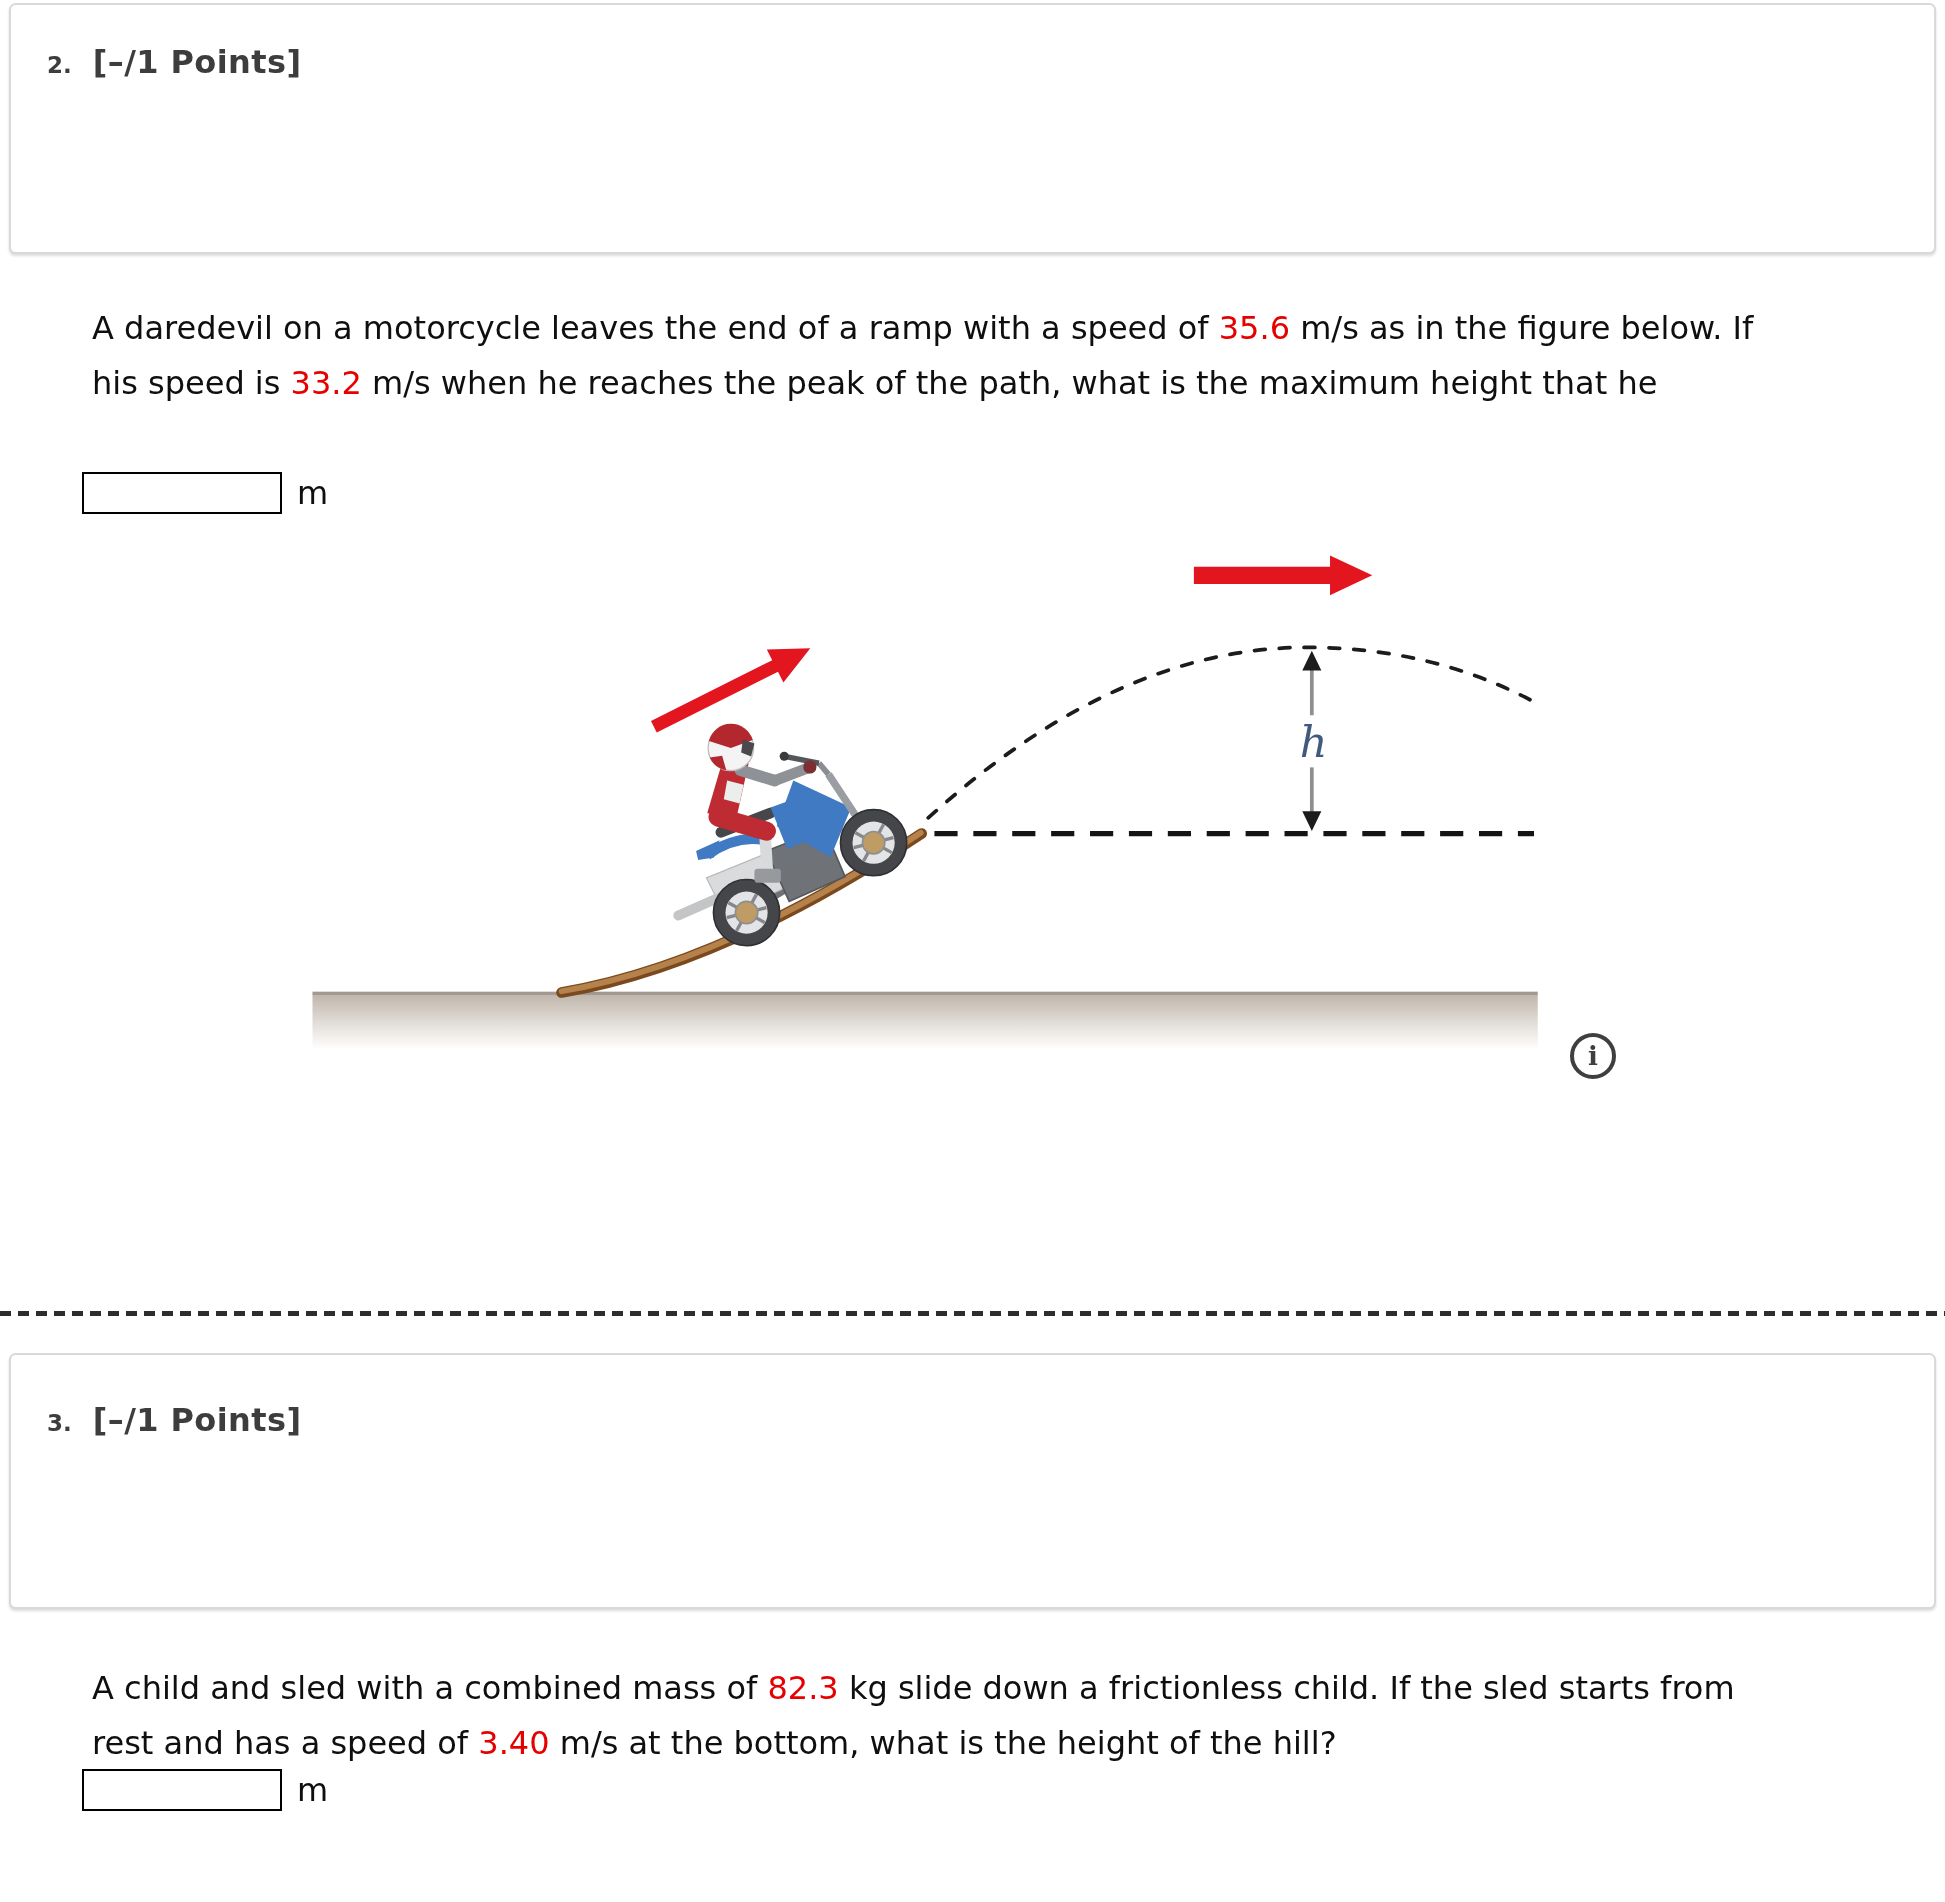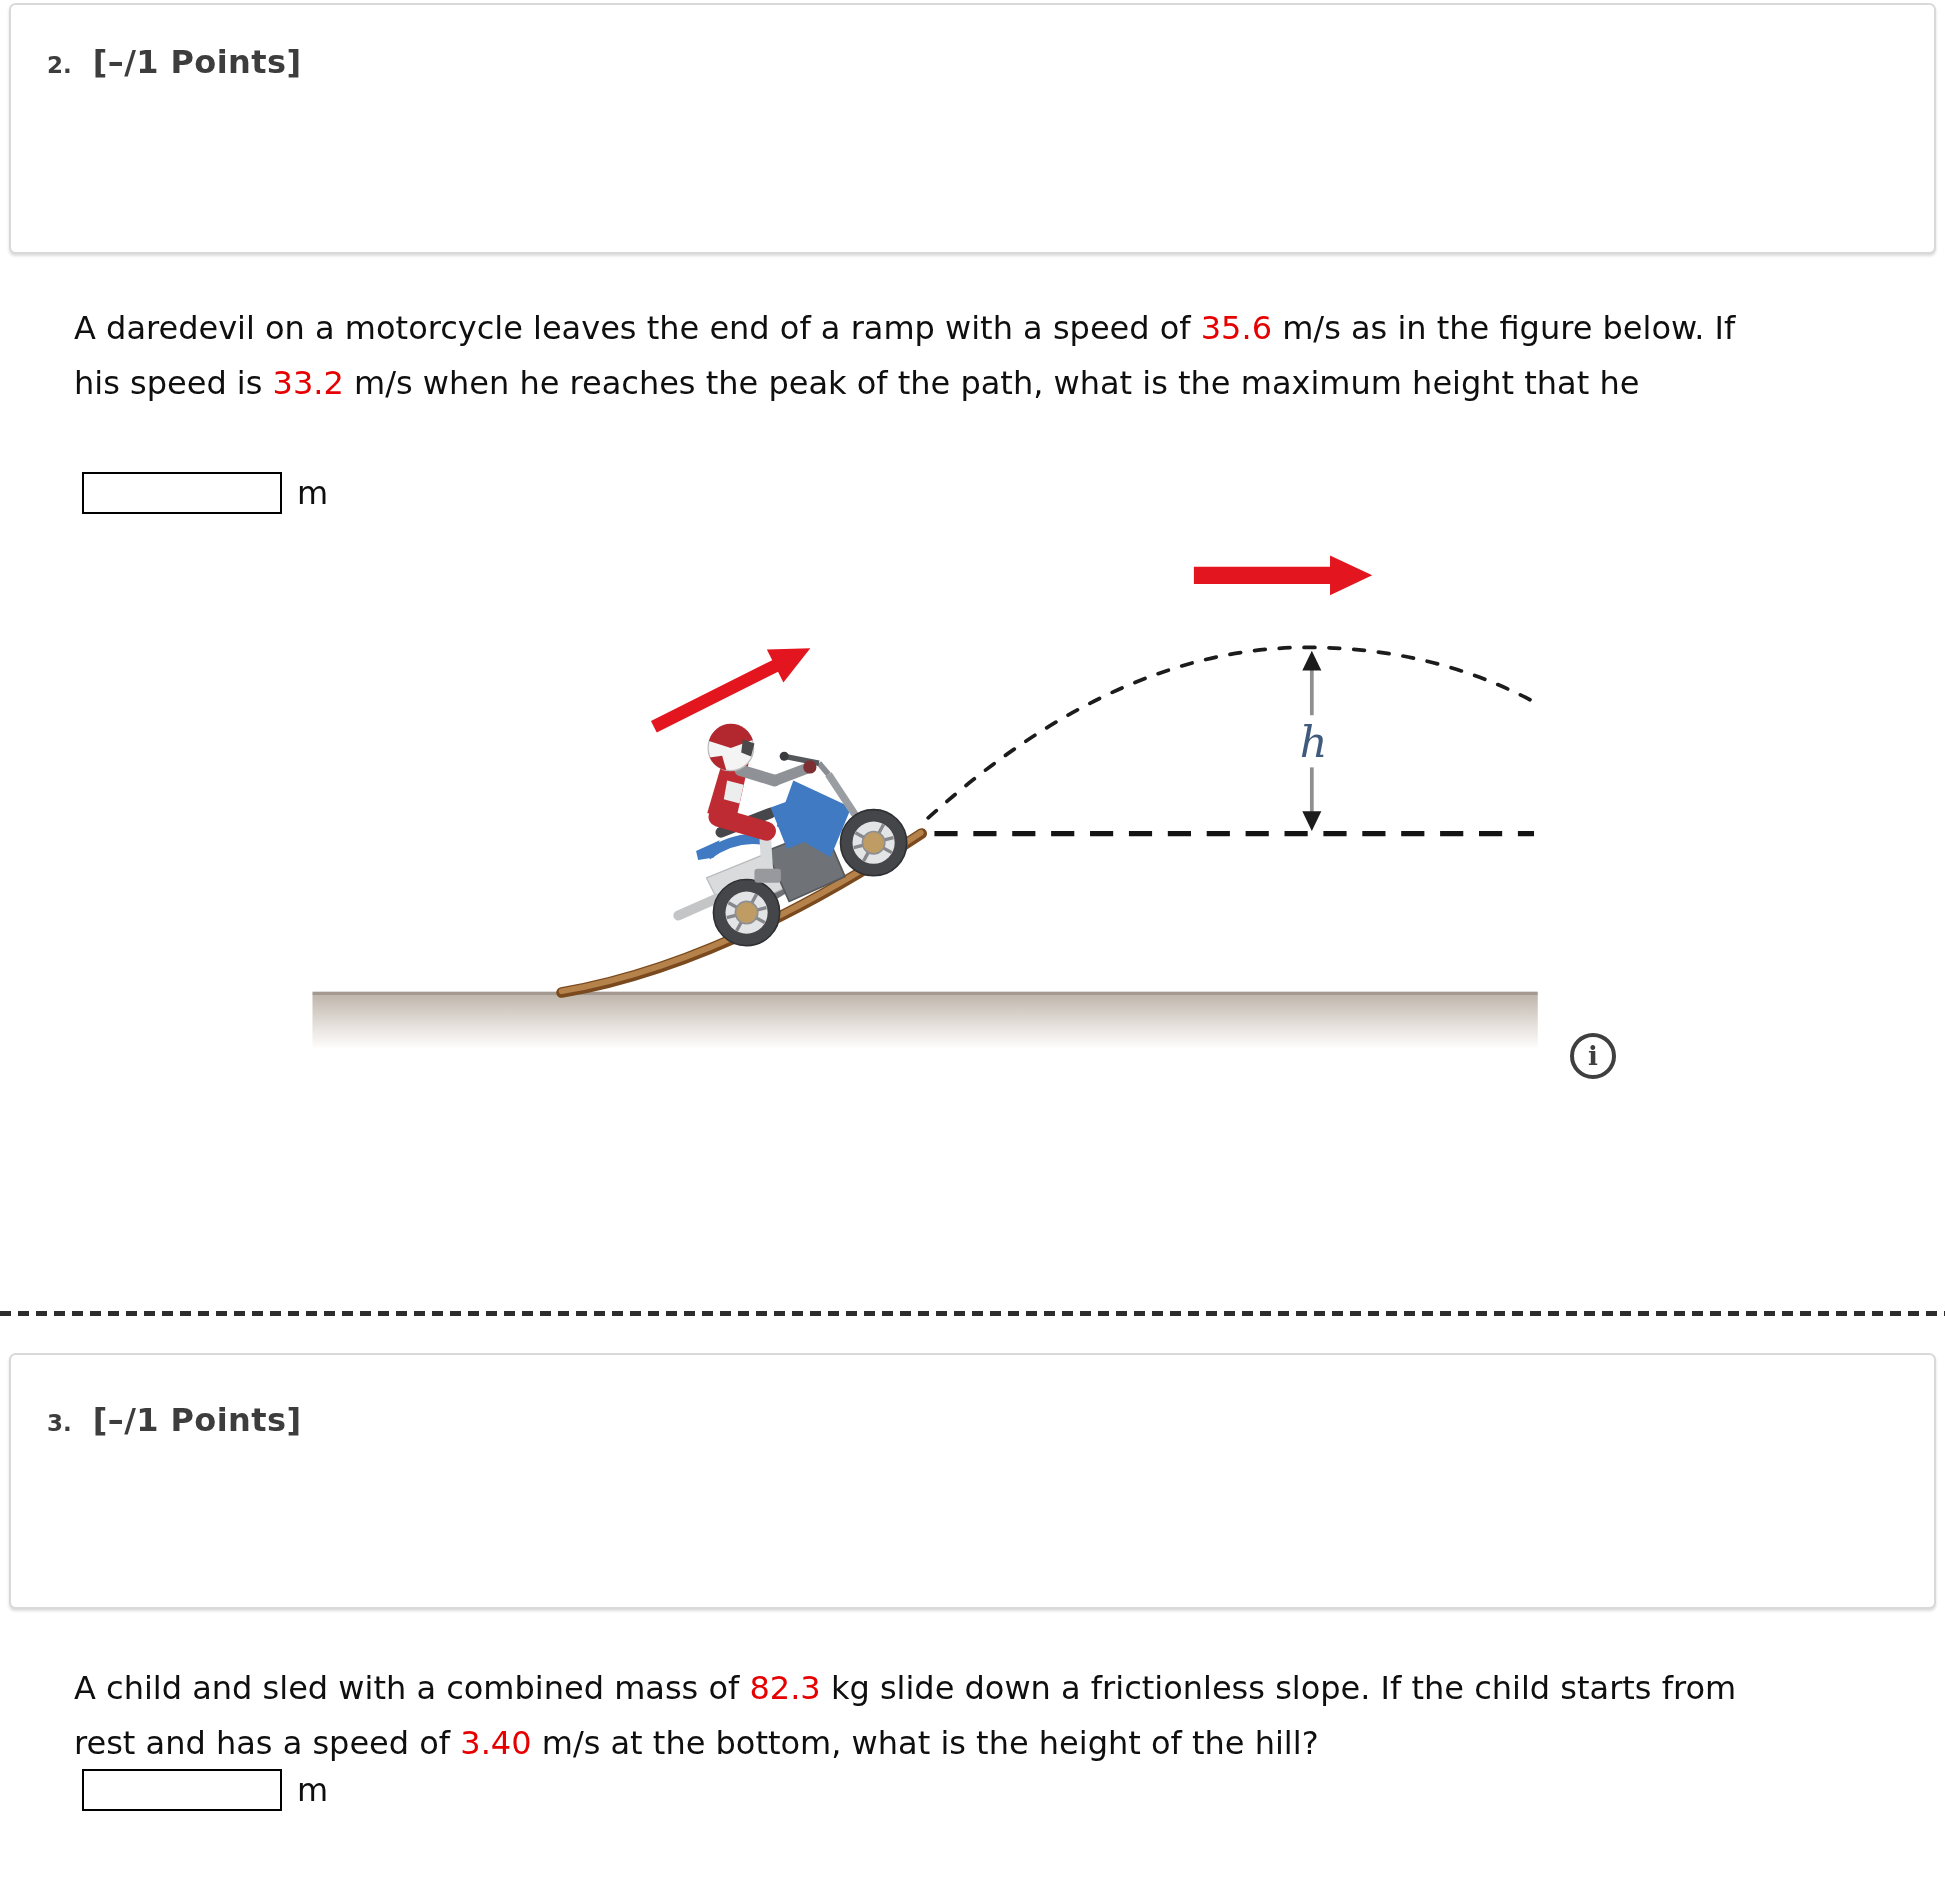--- a/index.html
+++ b/index.html
@@ -14,21 +14,21 @@
     box-shadow:0 2.5px 2.9px -0.8px rgba(0,0,0,0.14);
   }
   #card2{top:3.3px;height:251px;}
   #card3{top:1353px;height:256px;}
   .qheader{position:absolute;left:36px;display:flex;align-items:baseline;}
   #card2 .qheader{top:38px;}
   #card3 .qheader{top:46px;}
   .qnum{font-size:23px;font-weight:bold;color:#3d3d3d;margin-right:21px;}
   .qpoints{font-size:32px;font-weight:bold;color:#3d3d3d;letter-spacing:0.4px;}
   
-  .ptext{position:absolute;left:74px;width:1834px;font-size:32px;line-height:55px;color:#0f0f0f;}
+  .ptext{position:absolute;left:92px;width:1834px;font-size:32px;line-height:55px;color:#0f0f0f;}
   #ptext2{top:301px;}
   #ptext3{top:1661px;}
   .red{color:#e60000;}
   
   .answer-row{position:absolute;left:82px;height:43px;display:flex;align-items:center;}
   #answer2{top:471px;}
   #answer3{top:1768px;}
   .answer-input{
     width:200px;height:42px;box-sizing:border-box;border:2.9px solid #000;
     border-radius:0;background:#fff;font-size:26px;padding:0 5.8px;
@@ -176,21 +176,21 @@
 <div class="separator"></div>
 
 <div class="card" id="card3">
   <div class="qheader">
     <span class="qnum">3.</span>
     <span class="qpoints">[–/1 Points]</span>
   </div>
 </div>
 
 <div class="ptext" id="ptext3">
-  <div><span>A child and sled with a combined mass of </span><span class="red">82.3</span><span> kg slide down a frictionless slope. If the child starts from</span></div>
+  <div><span>A child and sled with a combined mass of </span><span class="red">82.3</span><span> kg slide down a frictionless child. If the sled starts from</span></div>
   <div><span>rest and has a speed of </span><span class="red">3.40</span><span> m/s at the bottom, what is the height of the hill?</span></div>
 </div>
 
 <div class="answer-row" id="answer3">
   <input class="answer-input" type="text" value="" style="">
   <span class="unit">m</span>
 </div>
 
 
 </body></html>

